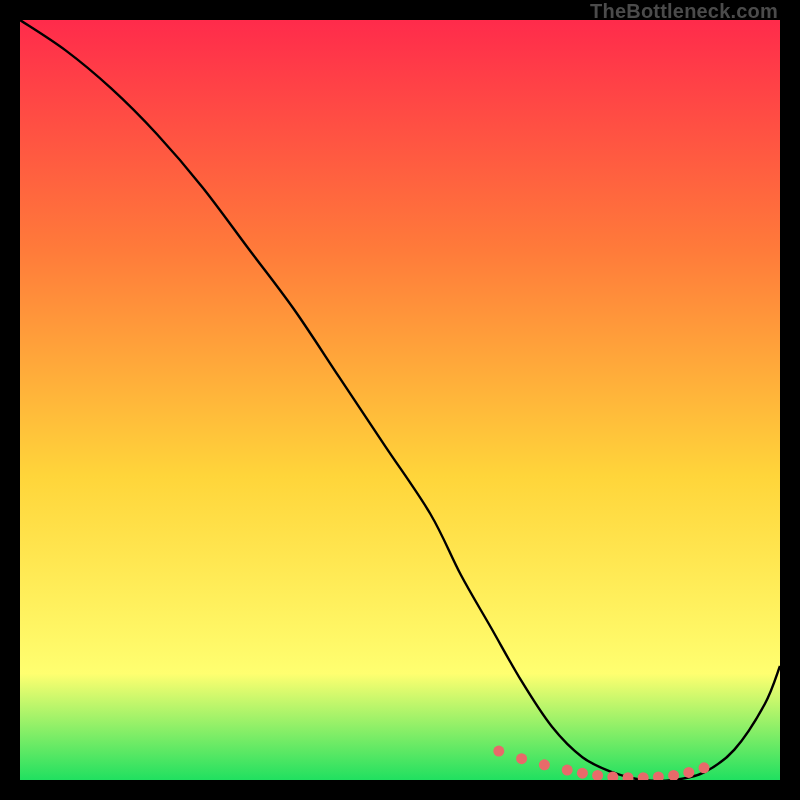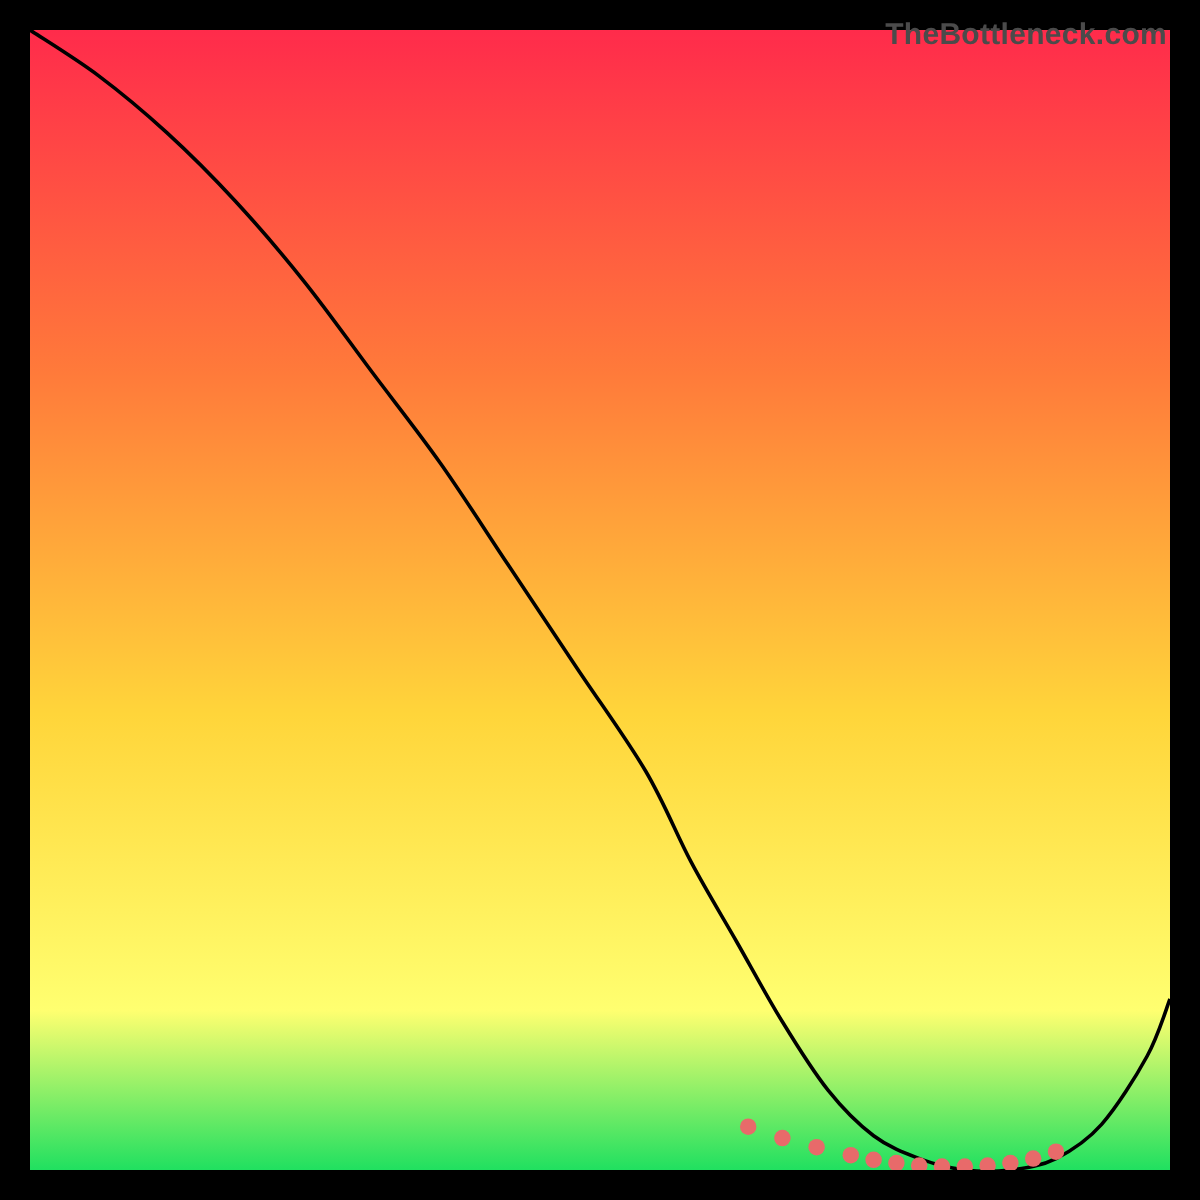--- a/index.html
+++ b/index.html
@@ -29,21 +29,20 @@
     position: absolute;
     right: 22px;
     top: 0px;
     font-family: Arial, Helvetica, sans-serif;
     font-size: 20px;
     font-weight: 600;
     color: #4b4b4b;
     letter-spacing: 0.2px;
     -webkit-user-select: none;
     user-select: none;
-    margin-top: 12px;
   }
   svg { display: block; }
 </style>
 </head>
 <body>
 
 <div class="frame">
   <svg class="plot-area" viewBox="0 0 760 760" width="760" height="760">
     <defs>
       <linearGradient id="bg-grad" x1="0" y1="0" x2="0" y2="1">

